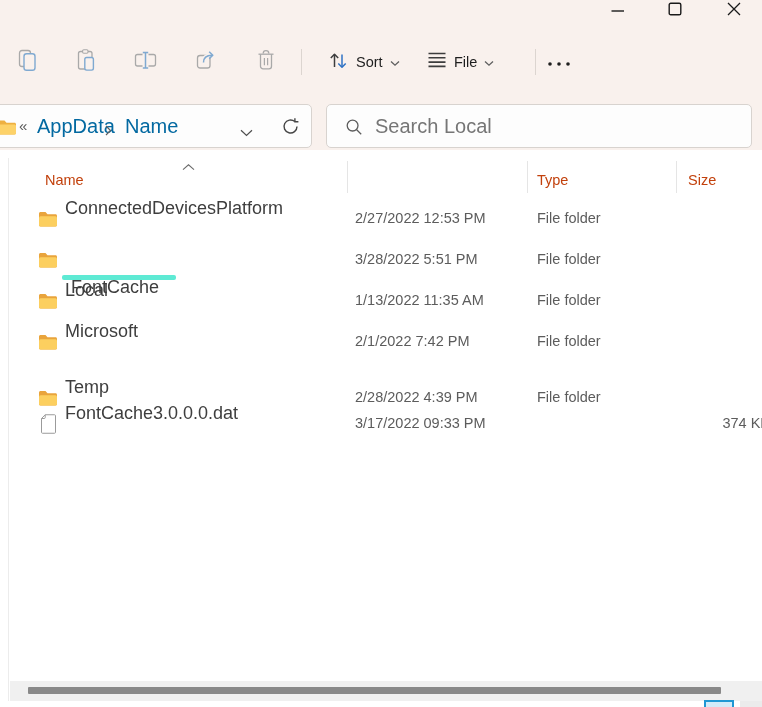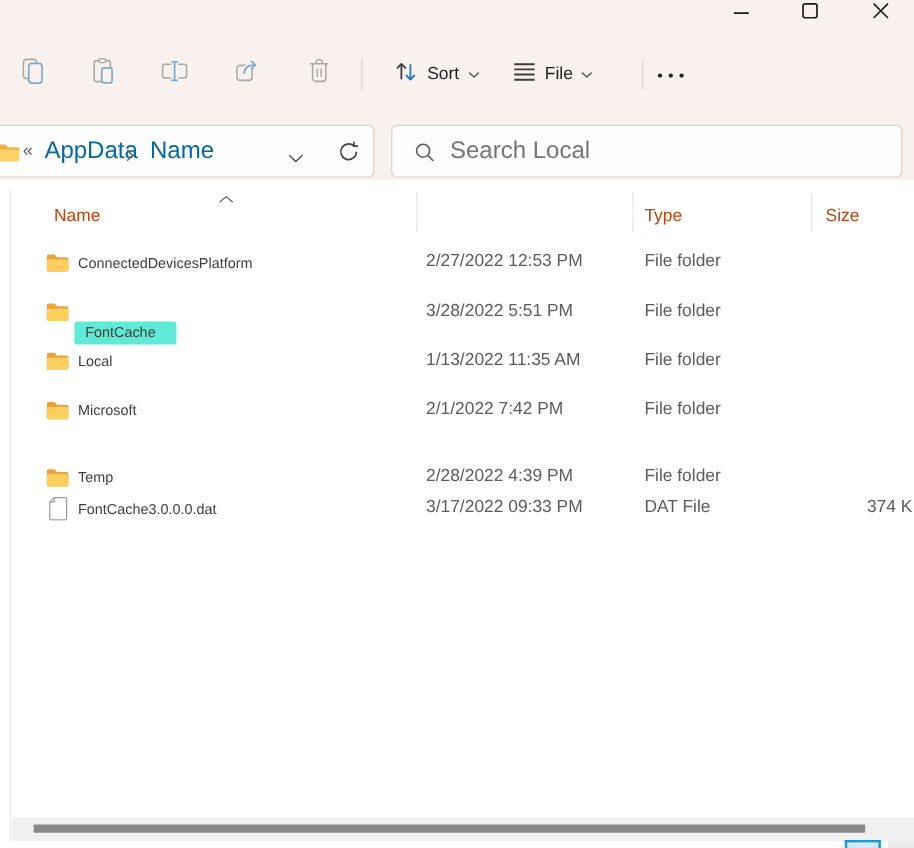--- a/index.html
+++ b/index.html
@@ -33,22 +33,22 @@
   }
   #search-input::placeholder { color:#767676; opacity:1; }
 
   
   .pane-border { left:8px; top:158px; width:1px; height:543px; background:#ececec; }
   .colhead { font-size:14.5px; color:#c2410c; line-height:34px; white-space:nowrap; }
   .colsep { width:1px; height:32px; background:#e5e5e5; top:161px; }
 
   .row { left:10px; width:752px; height:41px; }
   .cell-icon { position:absolute; left:28px; top:50%; transform:translateY(-50%); display:flex; }
-  .cell-name { position:absolute; left:52px; top:0; height:41px; display:flex; align-items:center;
-               font-size:12px; color:#3e3e3e; white-space:nowrap; }
+  .cell-name { position:absolute; left:52px; top:0; height:41px; display:flex; 
+               font-size:18px; color:#3e3e3e; white-space:nowrap; }
   .cell-name .txt { padding-left:3px; }
   .cell-name .txt.hl { background:#5eead4; border-radius:2px; padding:2px 17px 3px 9px;margin-top:36px; }
   .cell-sub { position:absolute; top:0; height:41px; line-height:41px;
               font-size:14.5px; color:#5c5c5c; white-space:nowrap; }
   .cell-date { left:345px; } .cell-type { left:527px; }
   .cell-size { left:646px; width:114px; text-align:right; }
 
   
   .hscroll-track { left:10px; top:681px; width:752px; height:20px; background:#f0f0f0; }
   .hscroll-thumb { left:28px; top:687px; width:693px; height:7px; background:#898989; border-radius:1px; }
@@ -313,21 +313,20 @@
     <span class="cell-icon" style="left:30px;">
       <svg width="17" height="20" viewBox="0 0 17 20">
         <path d="M5.2 0.75 H14.6 c.5 0 .9.4.9.9 V18.35 c0 .5-.4.9-.9.9 H2.4 c-.5 0-.9-.4-.9-.9 V4.5 Z" fill="#ffffff" stroke="#9b9b9b" stroke-width="1"></path>
         <path d="M5.2 0.75 V3.7 c0 .45-.35.8-.8.8 H1.5" fill="none" stroke="#9b9b9b" stroke-width="1"></path>
       </svg>
     </span>
     <span class="cell-name">
         <span class="txt">FontCache3.0.0.0.dat</span>
       </span>
     <span class="cell-sub cell-date">3/17/2022 09:33 PM</span>
-    <span class="cell-sub cell-type">DAT File</span>
     <span class="cell-sub cell-size">374 KB</span>
   </div>
 
   <div class="abs hscroll-track"></div>
   <div class="abs hscroll-thumb"></div>
 
   <div class="abs task-frag-active"></div>
   <div class="abs task-frag"></div>
 
 </div>

